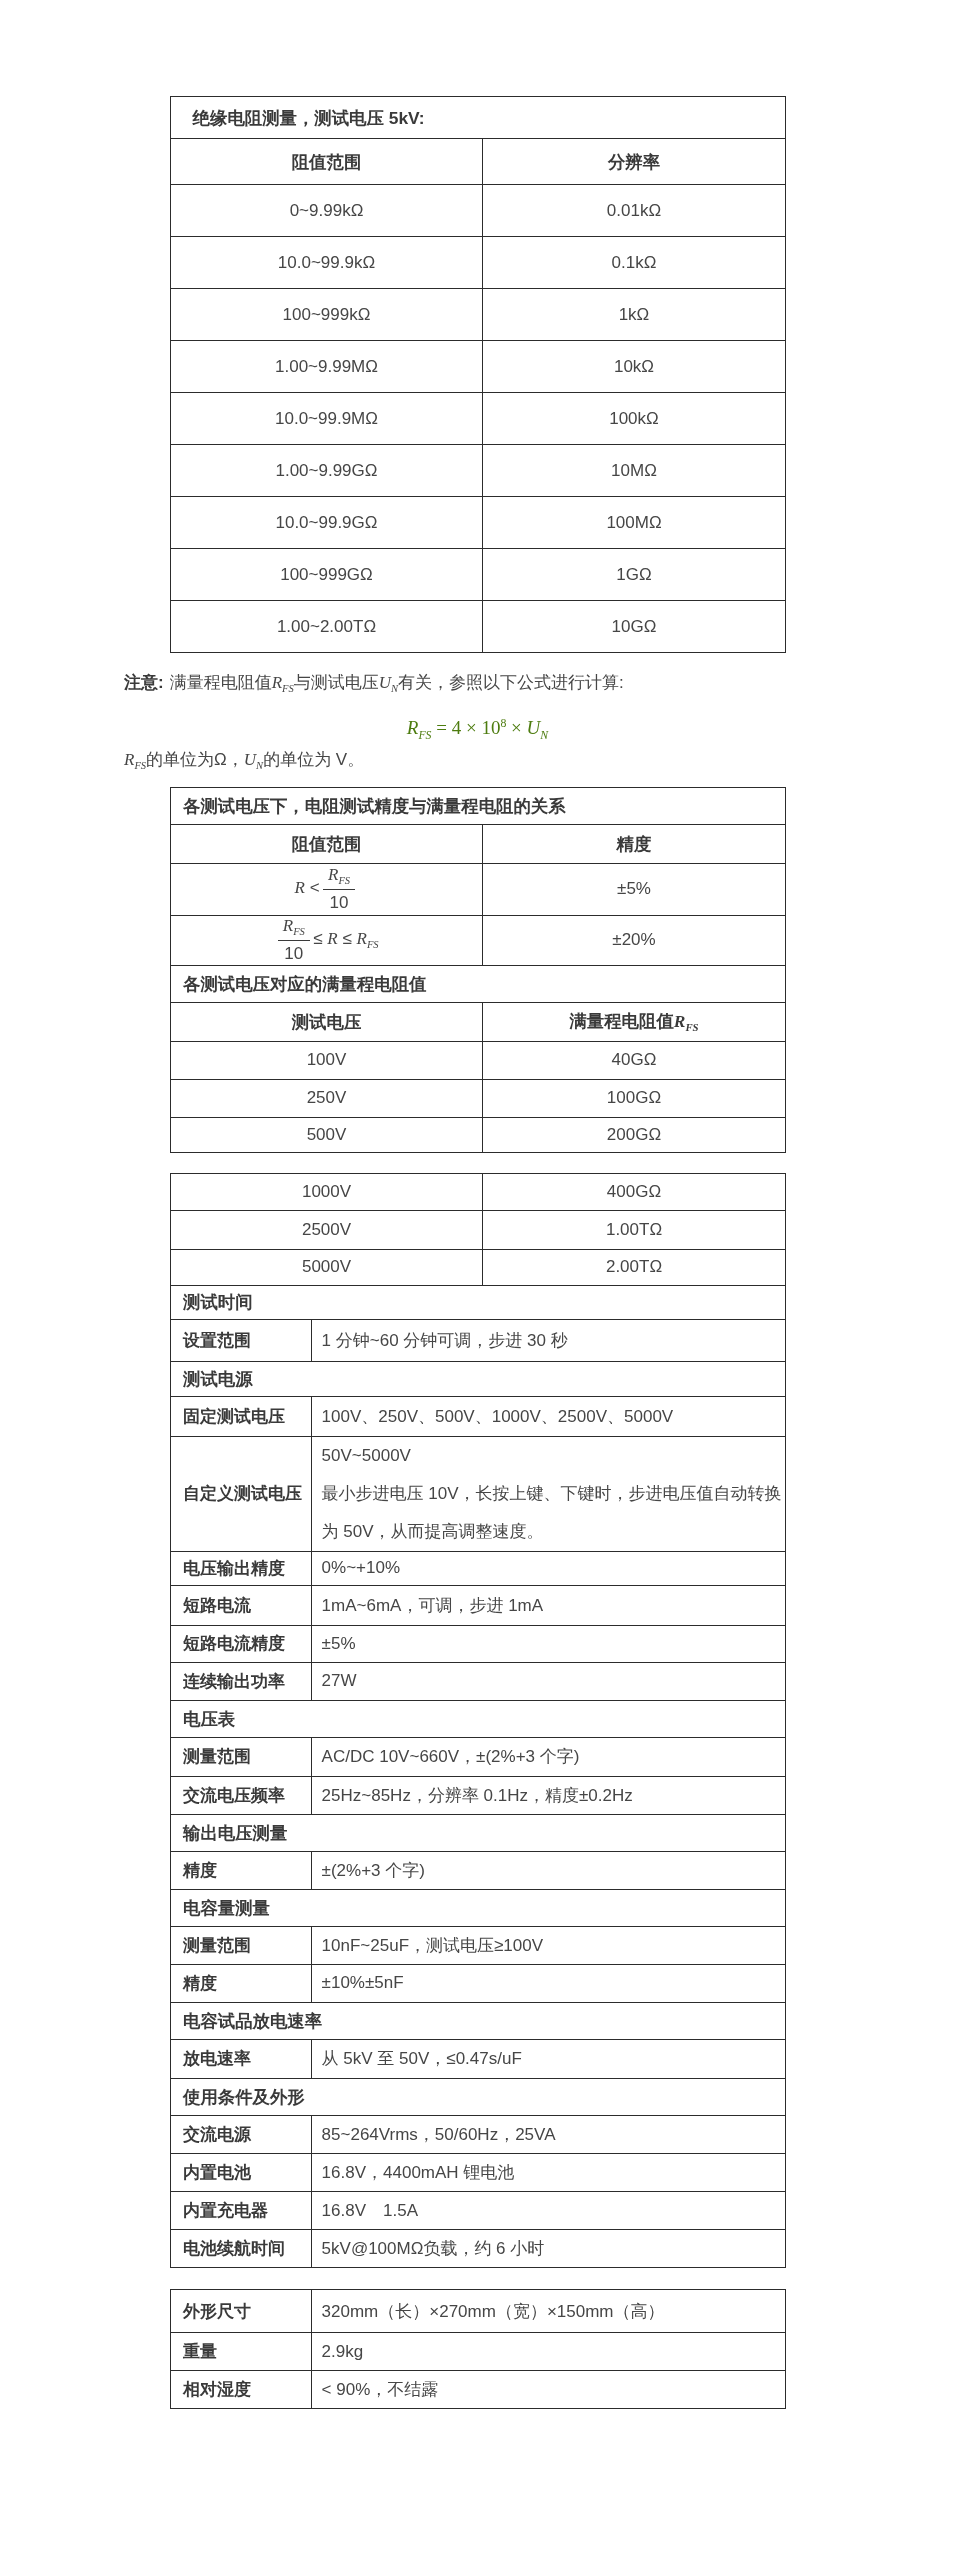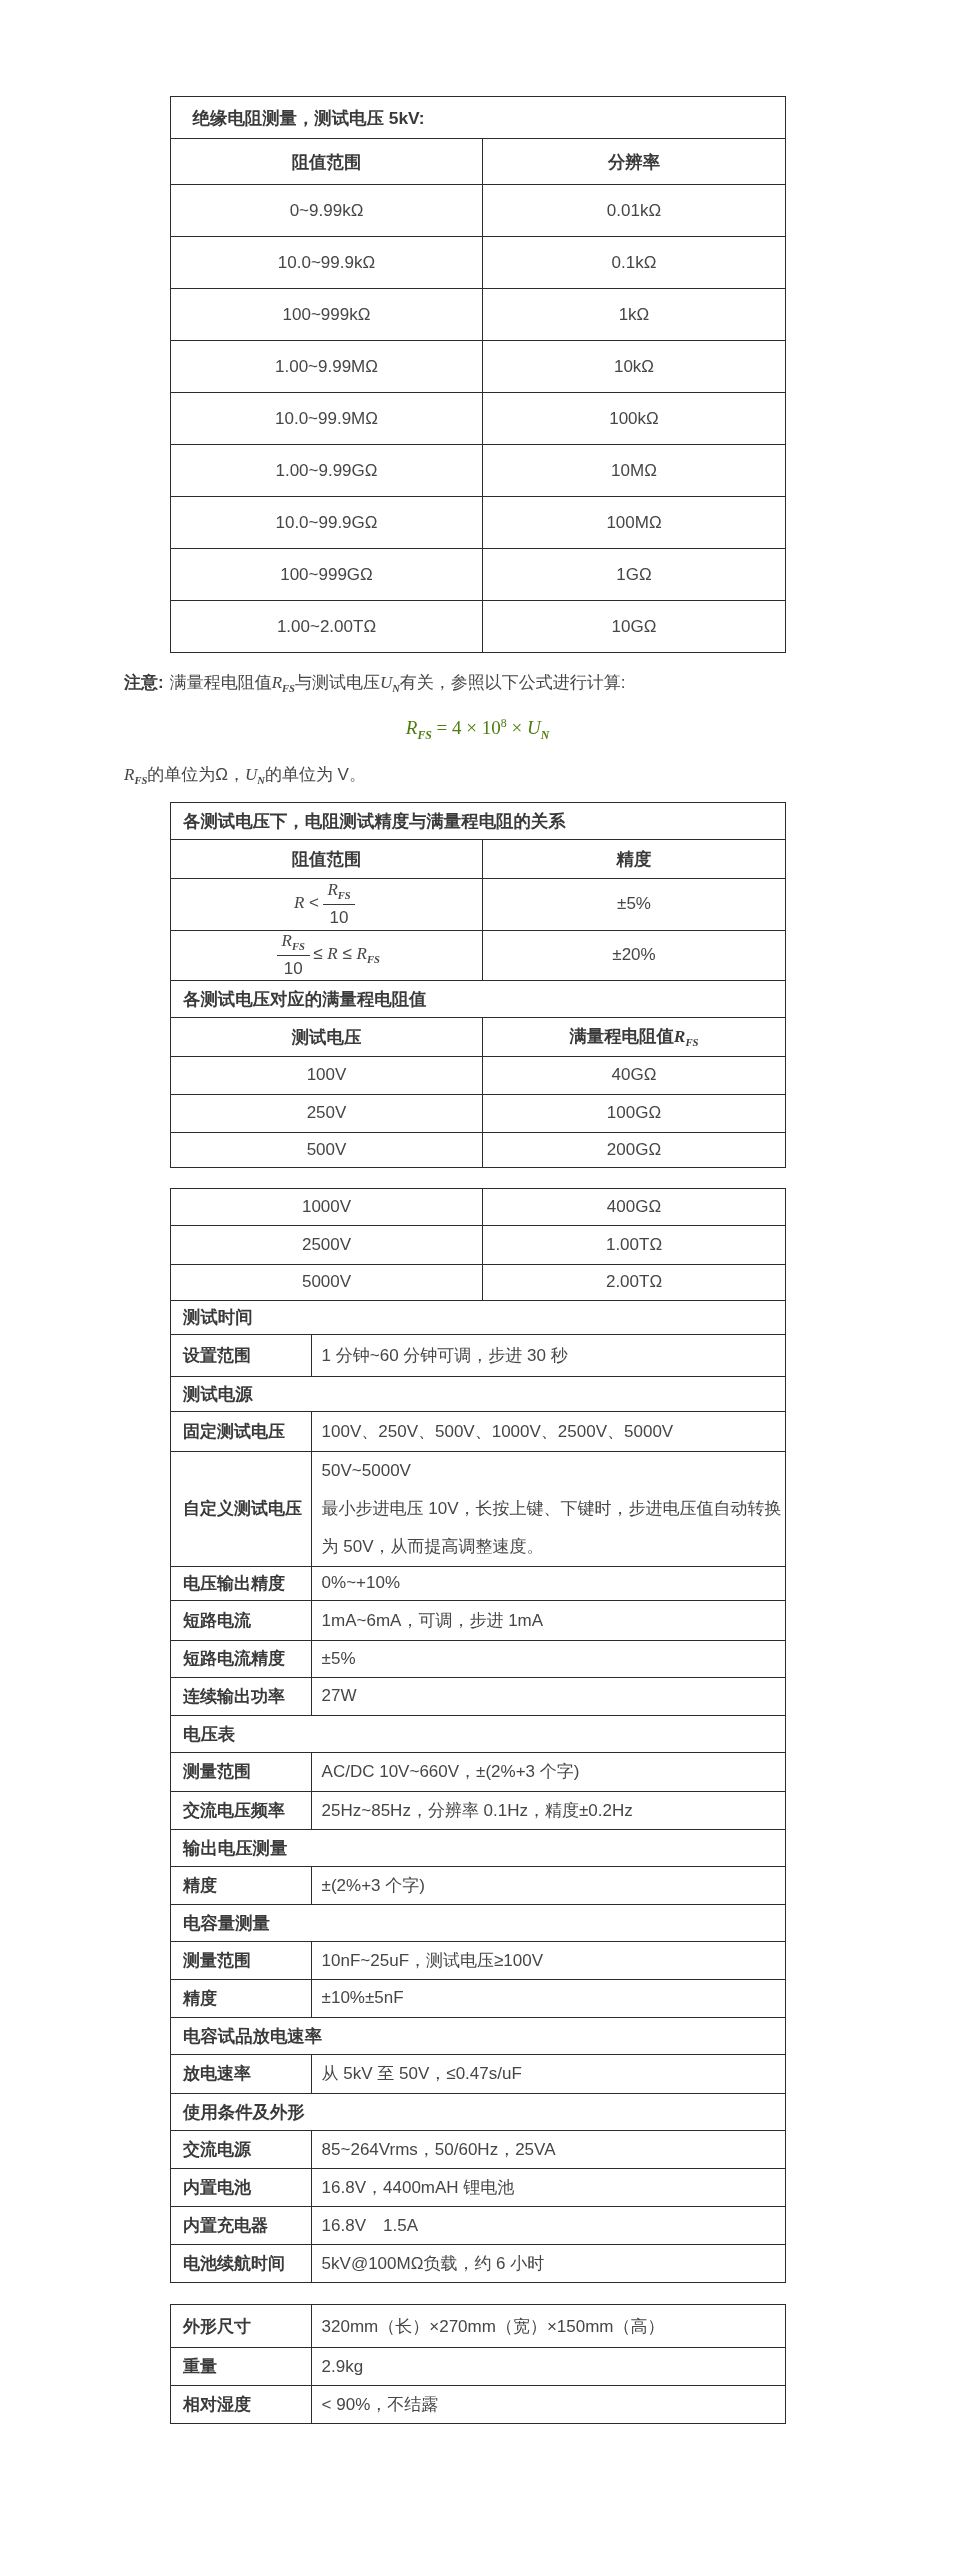--- a/index.html
+++ b/index.html
@@ -45,41 +45,41 @@
   .ctr { text-align: center; }
   .lbl {
     font-weight: bold;
     text-align: left;
     padding-left: 12px !important;
     color: #3a3a3a;
   }
   .val { text-align: left; padding-left: 9.6px !important; }
   .val p { margin: 0; line-height: 38px; }
   .m { font-family: "Liberation Serif", "DejaVu Serif", serif; font-style: italic; }
-  sub.m, sub { font-size: 0.62em; font-weight: bold; }
+  sub.m, sub { font-size: 0.62em; }
   sup { font-size: 0.62em; }
   .frac { display: inline-block; vertical-align: middle; text-align: center; margin: 0 3.6px; }
   .fn { display: block; border-bottom: 1.2px solid #3a3a3a; padding: 0 4.8px 2.4px; }
   .fd { display: block; padding-top: 2.4px; }
   .t-a { margin: 96px 0 0 170px; border-radius: 13px; }
   .note {
     margin: 18px 0 0 124px;
     font-size: 17px;
     color: #464646;
   }
   .note b { color: #3a3a3a; margin-right: 6px; }
   .formula {
     width: 615px;
     margin: 23px 0 0 170px;
     text-align: center;
     font-size: 19px;
     color: #4d7c0f;
     font-family: "Liberation Serif", "DejaVu Serif", serif;
   }
-  .units { margin: 19px 0 0 124px; font-size: 17px; color: #464646; }
+  .units { margin: 4px 0 0 124px; font-size: 17px; color: #464646; }
   .t-b { margin: 15.6px 0 0 170px; }
   .t-c { margin: 20.4px 0 0 170px; }
   .t-d { margin: 21.6px 0 0 170px; }
 </style>
 </head>
 <body>
 
 <table class="tbl t-a">
   <colgroup>
       <col style="width:312px">

